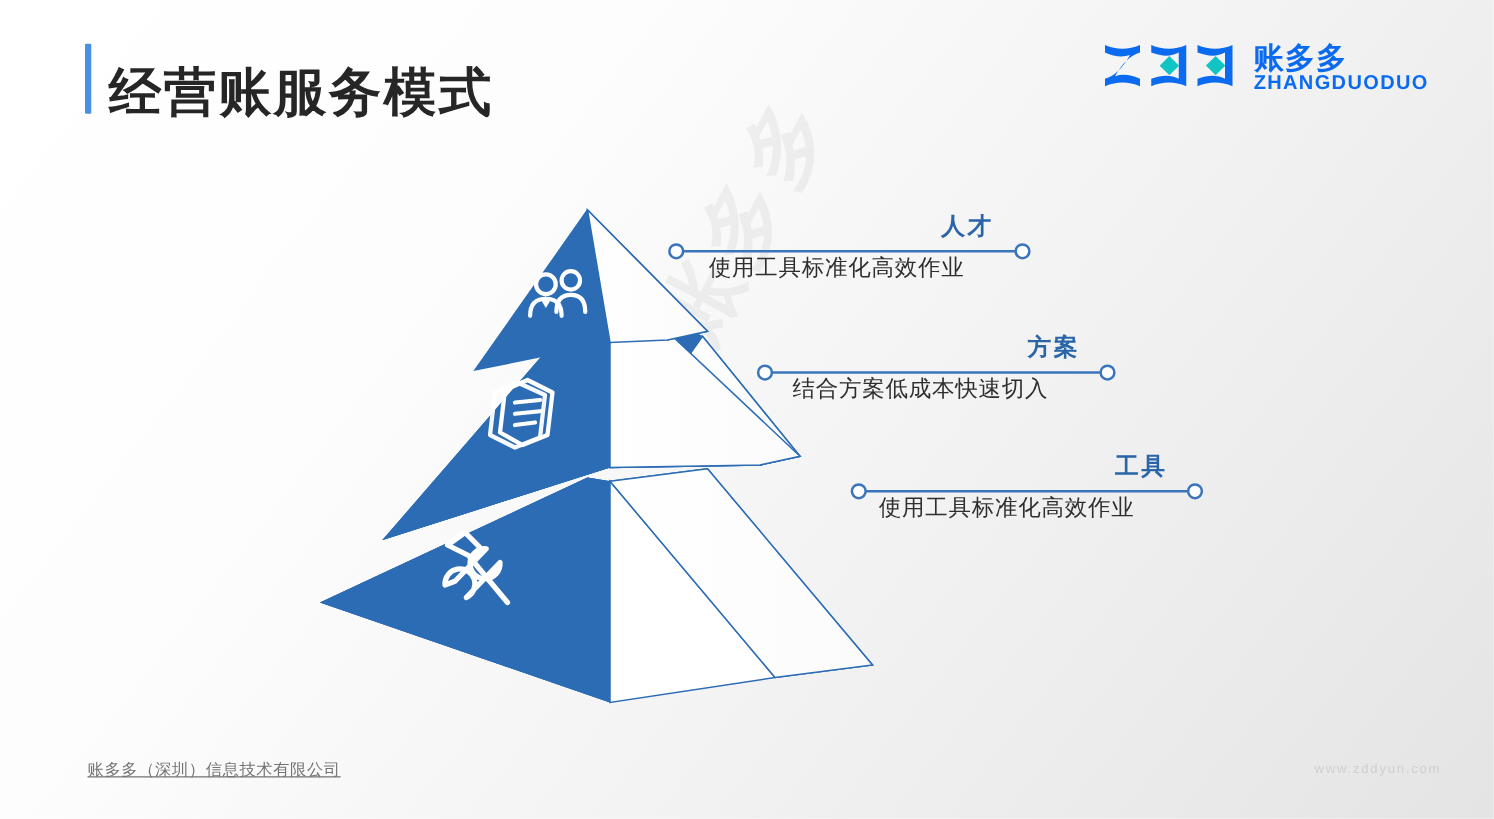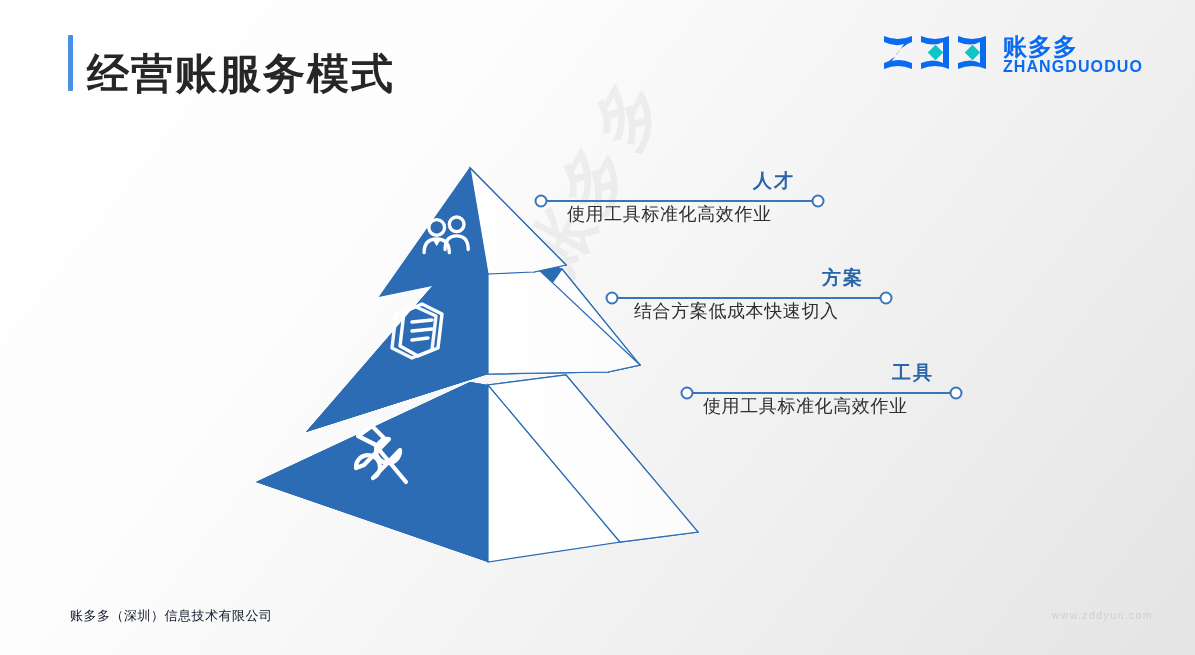--- a/index.html
+++ b/index.html
@@ -61,21 +61,21 @@
   #c2{ left:606px; top:257px; }
   #c2 .cap{ left:216px; top:8px; }
   #c2 .desc{ left:28px; top:42px; }
 
   #c3{ left:681px; top:352px; }
   #c3 .cap{ left:211px; top:8px; }
   #c3 .desc{ left:22px; top:42px; }
 
   
   .footer{ position:absolute; left:70px; bottom:30px; }
-  .footer .f-cn{ font-size:13px; color:#0f172a; letter-spacing:.5px; line-height:18px; }
+  .footer .f-cn{ font-size:13px; color:#737373; letter-spacing:.5px; line-height:18px;text-decoration:underline; }
   .footer .f-en{ font-size:10.5px; color:#cfcfcf; letter-spacing:1px; line-height:16px; }
   .site{ position:absolute; right:42px; bottom:34px; font-size:10.5px; color:#cfcfcf; letter-spacing:1.4px; }
 </style>
 </head>
 <body>
 
 <div class="watermark">账多多</div>
 
 <div class="header">
   <div class="title-wrap">

